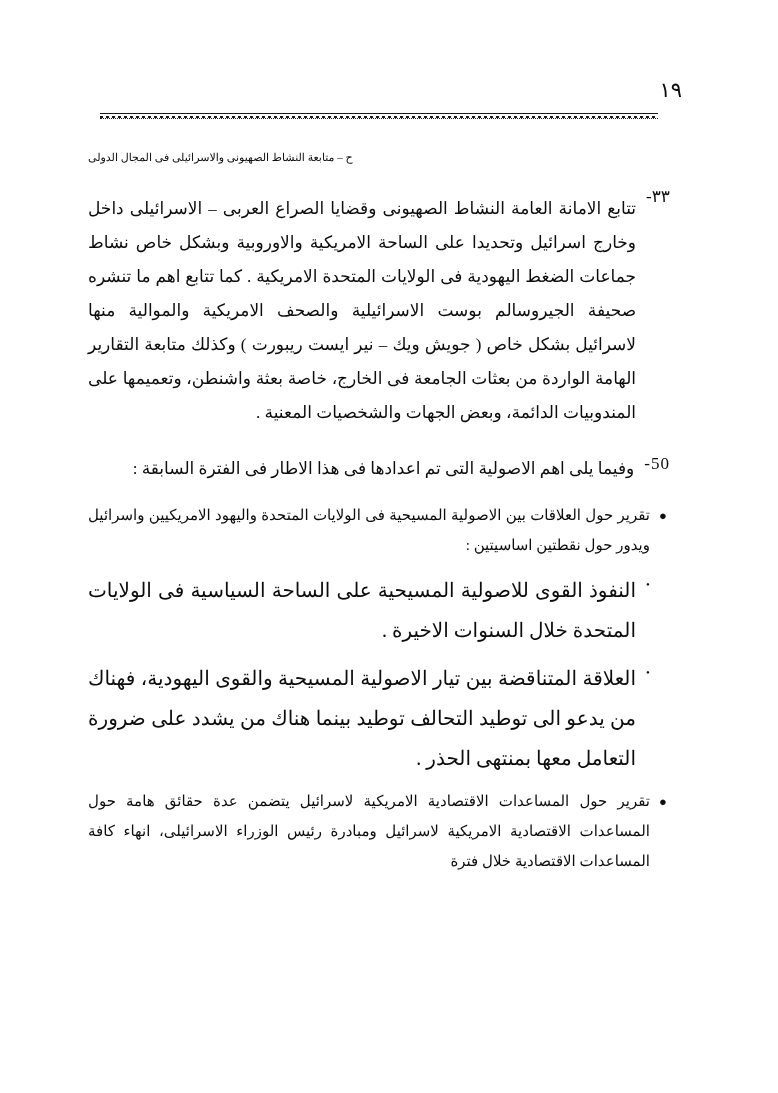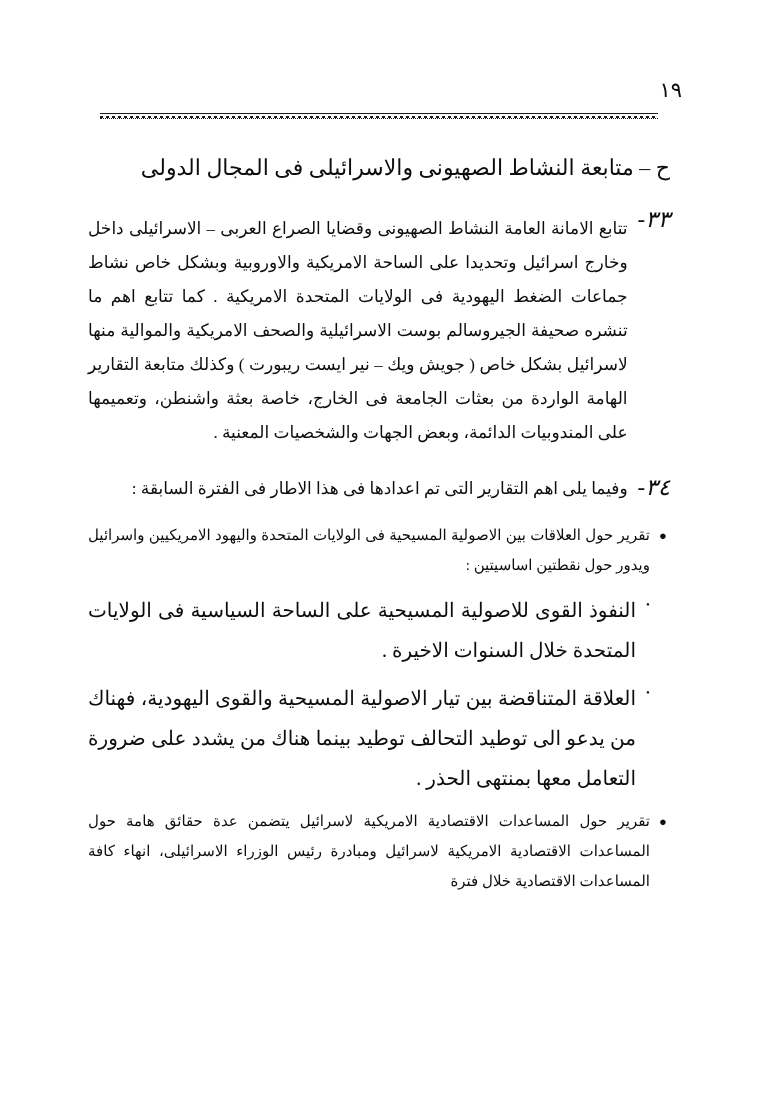--- a/index.html
+++ b/index.html
@@ -43,39 +43,38 @@
     background-image: repeating-linear-gradient(to right, #1a1a1a 0 3px, transparent 3px 6px);
   }
   .content {
     position: absolute;
     top: 140px;
     right: 108px;
     left: 108px;
     text-align: justify;
   }
   .section-heading {
-    text-align: right;
-    font-size: 22px;
+    text-align: left;
+    font-size: 11px;
     margin: 8px 0 16px 0;
     line-height: 1.8;
   }
   .numbered-item {
     display: flex;
     flex-direction: row;
     align-items: flex-start;
     margin-bottom: 14px;
   }
   .item-number {
     flex: 0 0 auto;
-    font-size: 23px;
+    font-size: 17px;
     padding-top: 2px;
     margin-left: 10px;
     white-space: nowrap;
     letter-spacing: 1px;
-    font-style: italic;
   }
   .item-body {
     flex: 1 1 auto;
     font-size: 17px;
     line-height: 2.0;
     text-align: justify;
     text-align-last: right;
   }
   .item-body.justify-all {
     text-align: justify;
@@ -183,22 +182,22 @@
   <div class="content">
 
     <div class="section-heading">ح – متابعة النشاط الصهيونى والاسرائيلى فى المجال الدولى</div>
 
     <div class="numbered-item">
       <div class="item-number">٣٣-</div>
       <div class="item-body justify-all">تتابع الامانة العامة النشاط الصهيونى وقضايا الصراع العربى – الاسرائيلى داخل وخارج اسرائيل وتحديدا على الساحة الامريكية والاوروبية وبشكل خاص نشاط جماعات الضغط اليهودية فى الولايات المتحدة الامريكية . كما تتابع اهم ما تنشره صحيفة الجيروسالم بوست الاسرائيلية والصحف الامريكية والموالية منها لاسرائيل بشكل خاص ( جويش ويك – نير ايست ريبورت ) وكذلك متابعة التقارير الهامة الواردة من بعثات الجامعة فى الخارج، خاصة بعثة واشنطن، وتعميمها على المندوبيات الدائمة، وبعض الجهات والشخصيات المعنية .</div>
     </div>
 
     <div class="numbered-item para-34">
-      <div class="item-number">٣٤-</div>
-      <div class="item-body">وفيما يلى اهم التقارير التى تم اعدادها فى هذا الاطار فى الفترة السابقة :</div>
+      <div class="item-number">50-</div>
+      <div class="item-body">وفيما يلى اهم الاصولية التى تم اعدادها فى هذا الاطار فى الفترة السابقة :</div>
     </div>
 
     <ul class="bullet-list">
 
       <li class="bullet-item">
         <span class="bullet-dot">●</span>
         <span class="bullet-text">تقرير حول العلاقات بين الاصولية المسيحية فى الولايات المتحدة واليهود الامريكيين واسرائيل ويدور حول نقطتين اساسيتين :</span>
       </li>
 
       <li>

